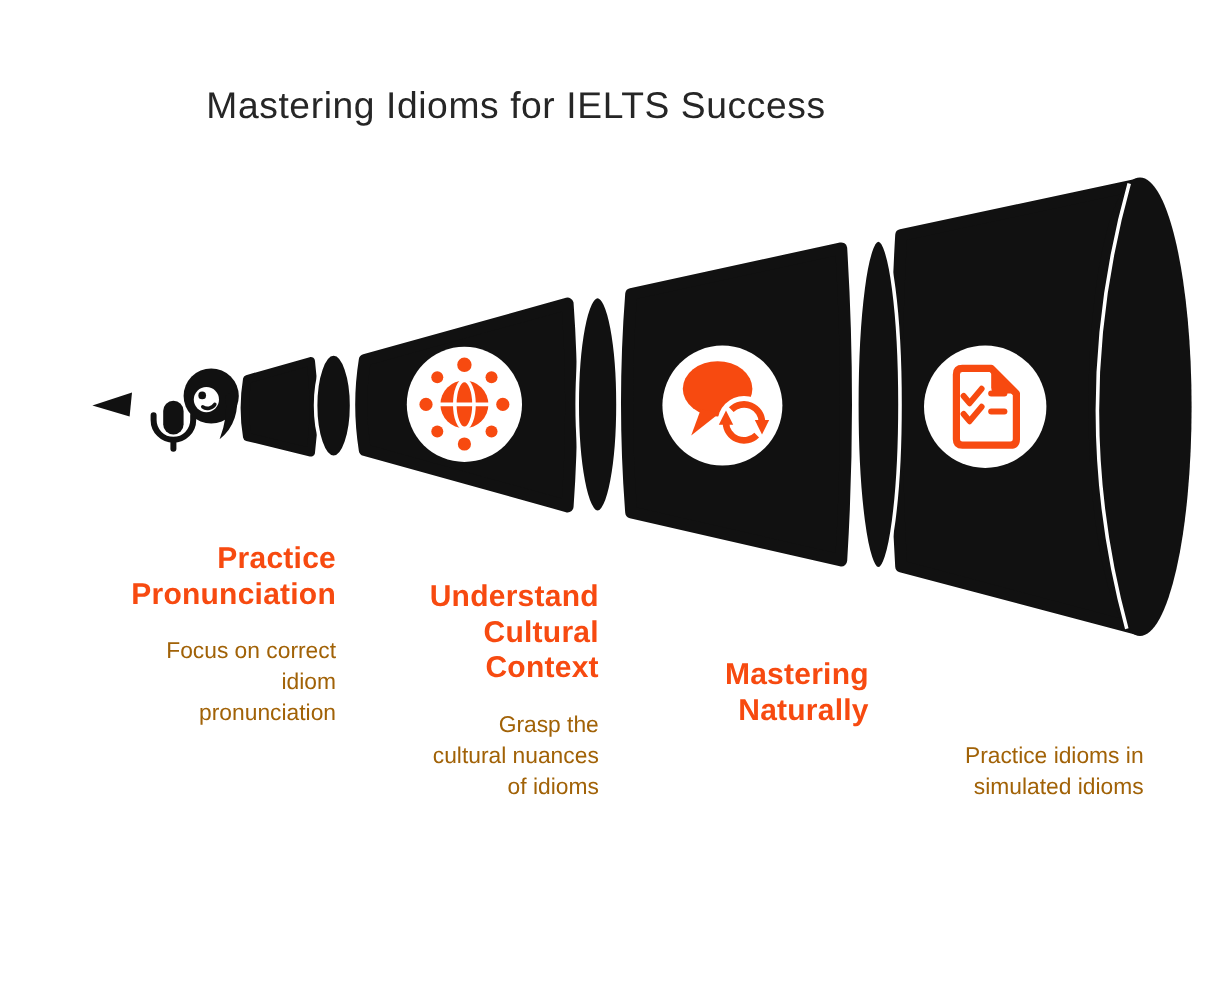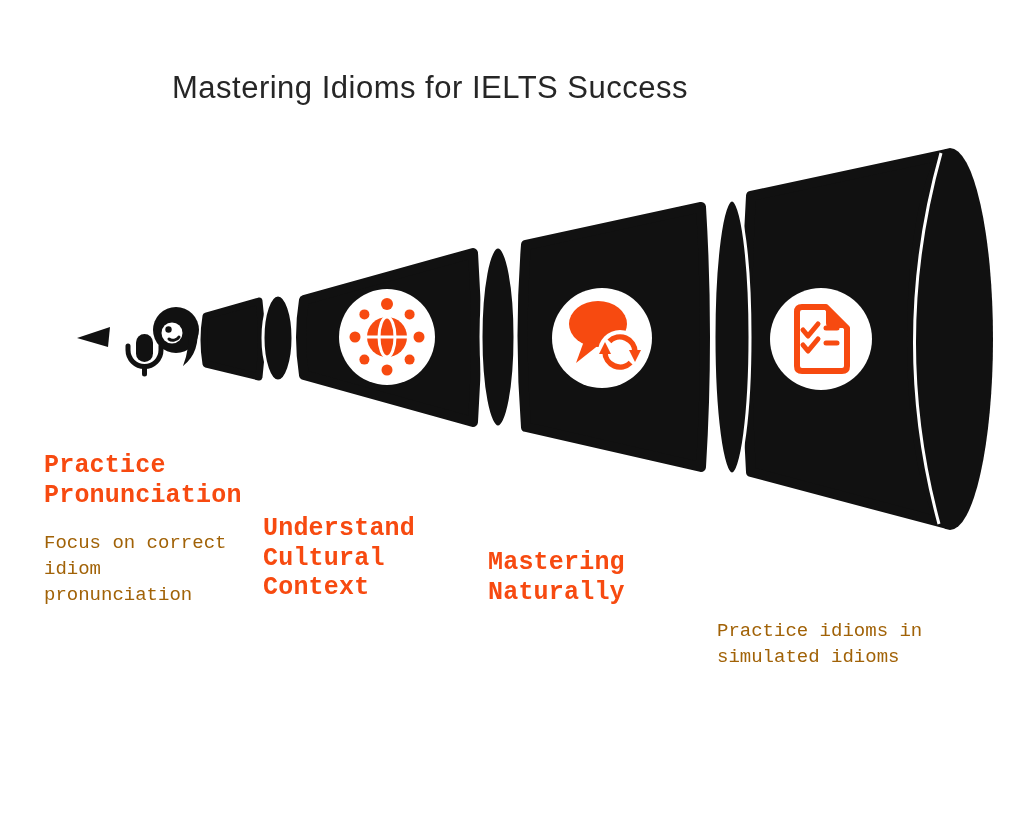--- a/index.html
+++ b/index.html
@@ -14,42 +14,41 @@
     font-weight: 400;
     letter-spacing: 0.5px;
     color: #262626;
   }
 
   .funnel-svg { position: absolute; top: 0; left: 0; }
 
   .step {
     position: absolute;
     width: 236px;
-    text-align: left;
-    font-family: Liberation Mono, monospace;
+    text-align: right;
   }
   .step-title {
     font-size: 25px;
     font-weight: 700;
     line-height: 1.18;
     color: #f74a10;
     white-space: pre-line;
     letter-spacing: 0.2px;
   }
   .step-desc {
     margin-top: 20px;
     font-size: 19px;
     font-weight: 400;
     line-height: 1.38;
     color: #a16207;
     white-space: pre-line;
   }
 
   .step-1 { left: 44px;  top: 451px; }
-  .step-2 { left: 263px; top: 514px; }
+  .step-2 { left: 263px; top: 483px; }
   .step-3 { left: 488px; top: 548px; }
   .step-4 { left: 717px; top: 598px; }
 </style>
 </head>
 <body>
 
 <div class="page-title">Mastering Idioms for IELTS Success</div>
 
 <svg class="funnel-svg" width="1024" height="835" viewBox="0 0 1024 835">
 
@@ -137,20 +136,23 @@
 Pronunciation</div>
   <div class="step-desc">Focus on correct
 idiom
 pronunciation</div>
 </div>
 
 <div class="step step-2">
   <div class="step-title">Understand
 Cultural
 Context</div>
+  <div class="step-desc">Grasp the
+cultural nuances
+of idioms</div>
 </div>
 
 <div class="step step-3">
   <div class="step-title">Mastering
 Naturally</div>
 </div>
 
 <div class="step step-4">
   <div class="step-desc">Practice idioms in
 simulated idioms</div>

